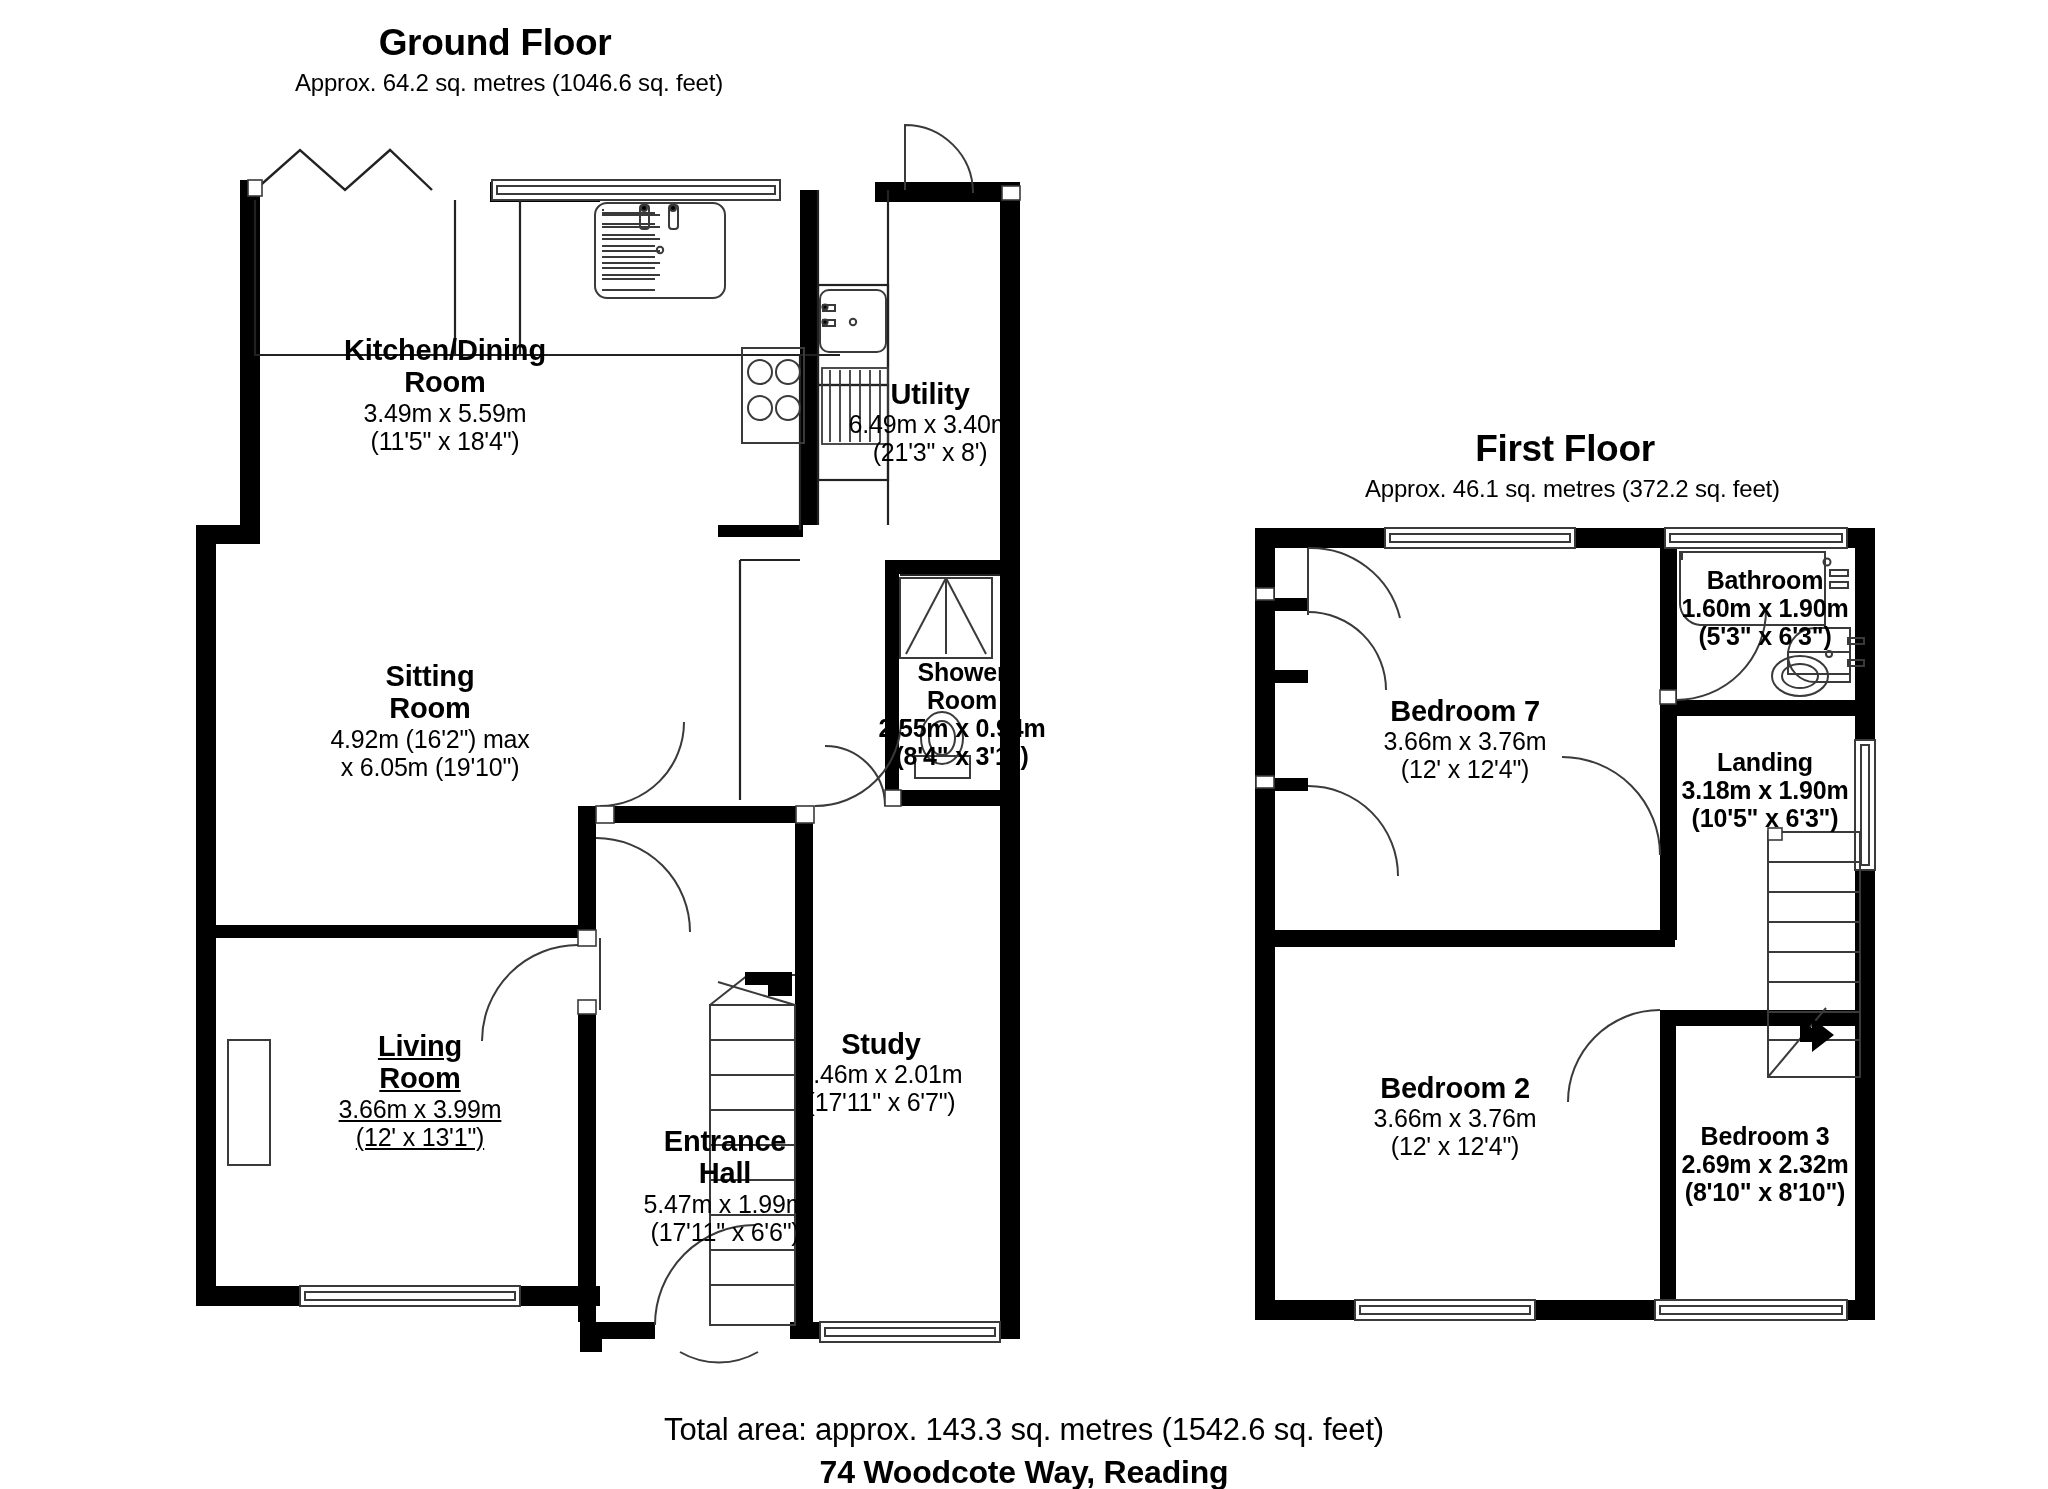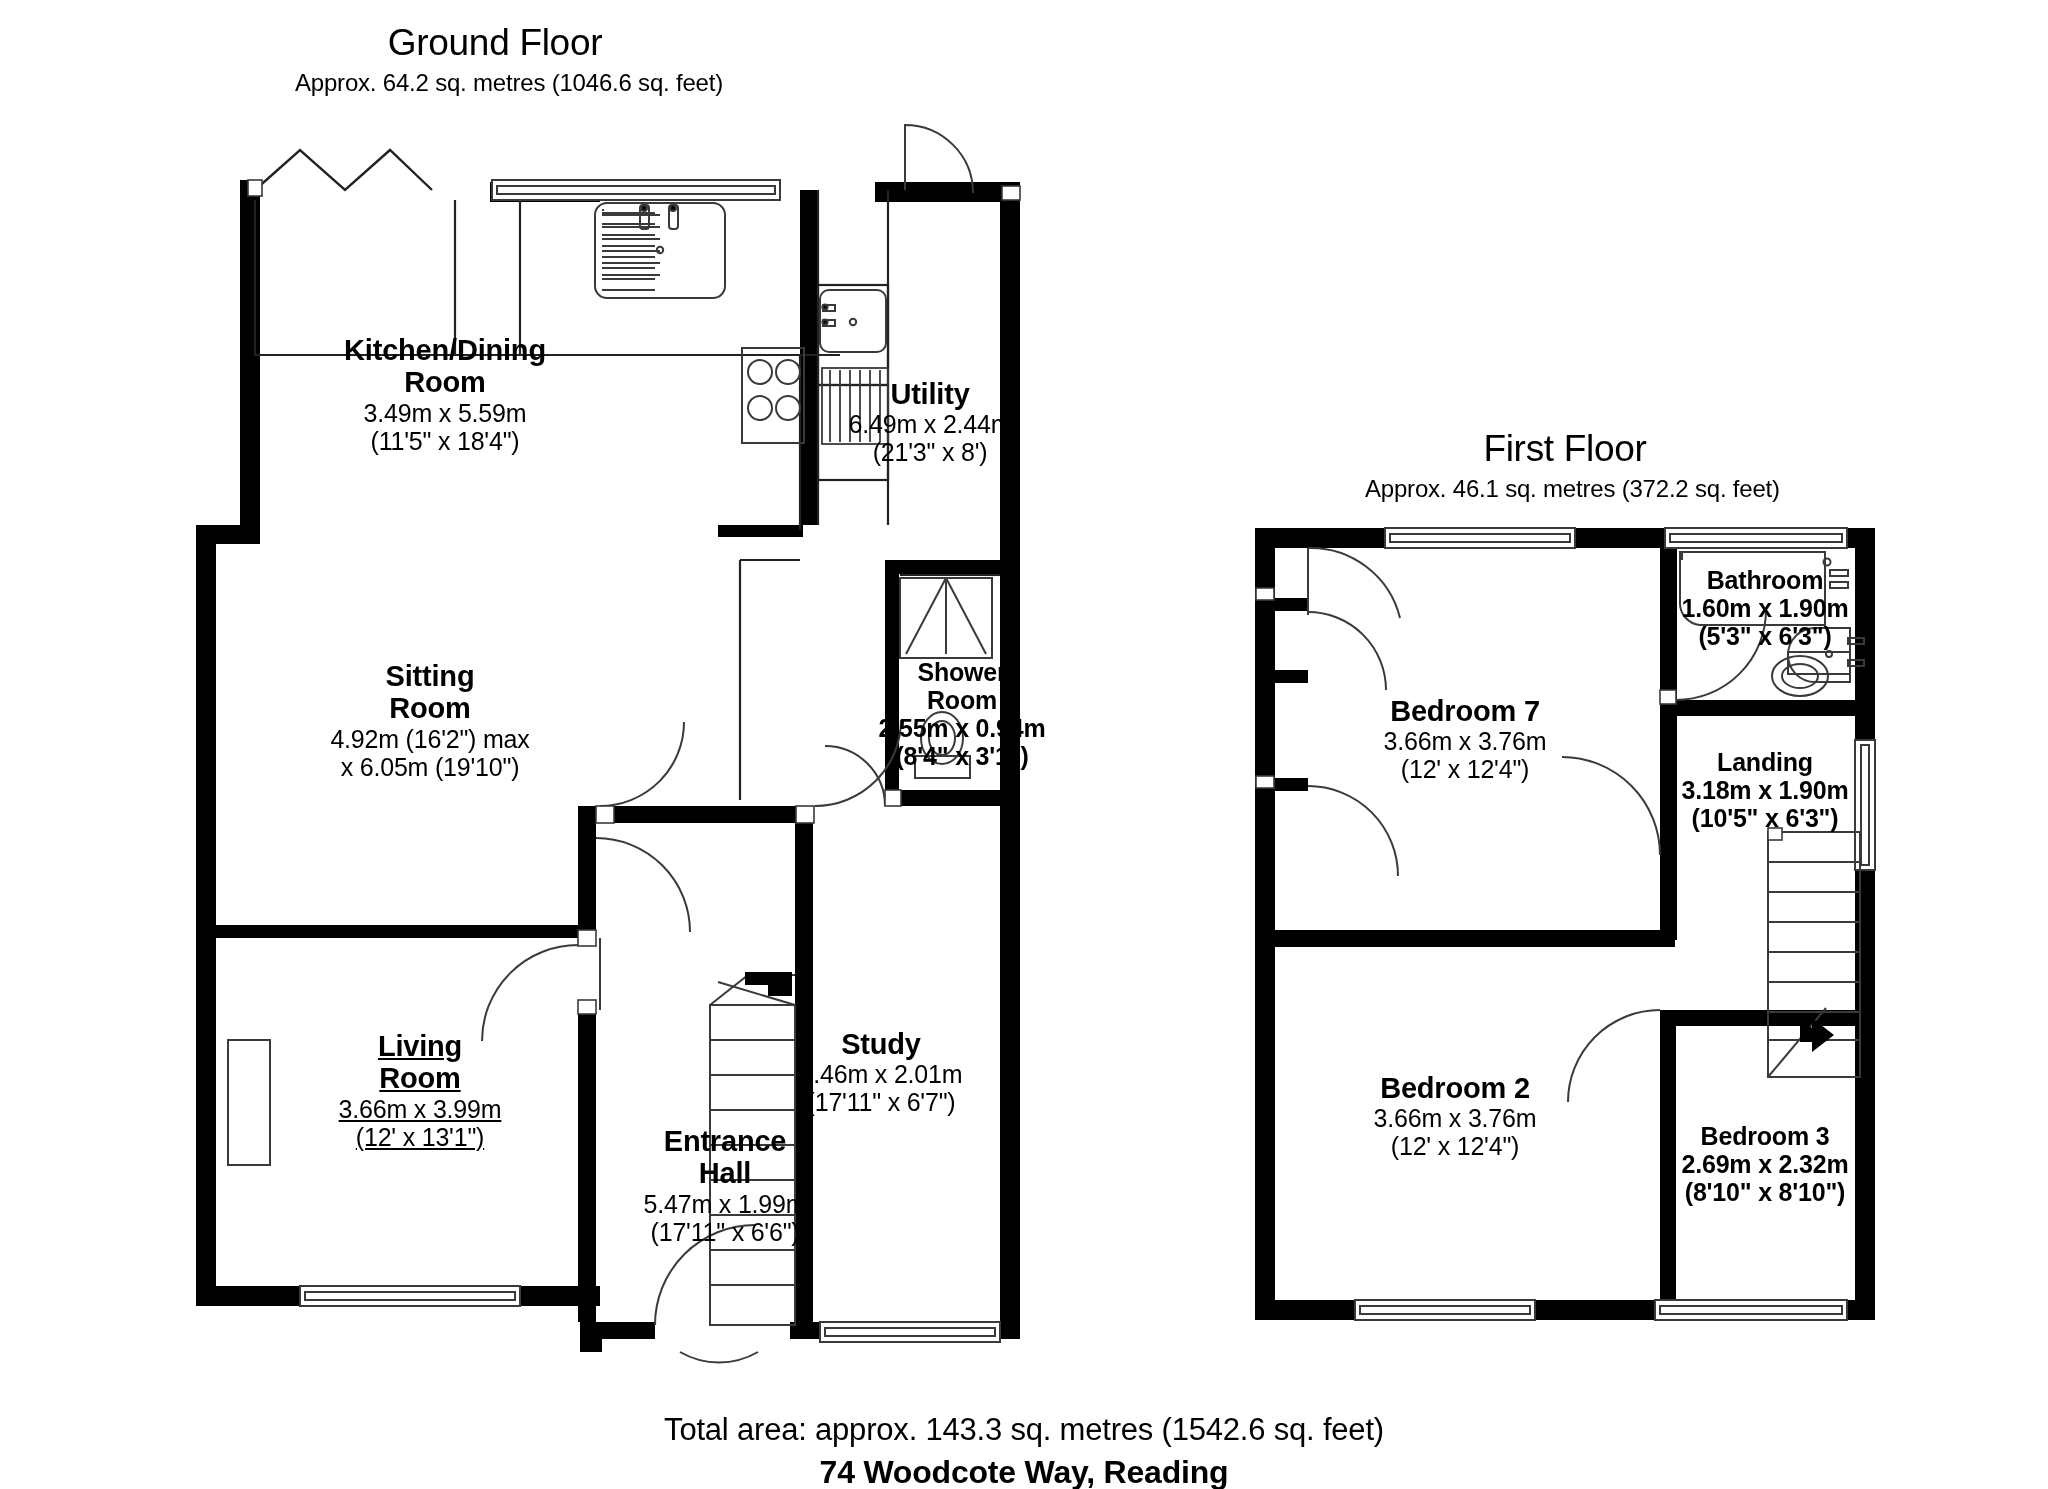--- a/index.html
+++ b/index.html
@@ -56,21 +56,21 @@
     display: block;
   }
   
   .floor-head {
     position: absolute;
     text-align: center;
     white-space: nowrap;
   }
   .floor-head .ftitle {
     display: block;
-    font-weight: normal;
+    font-weight: bold;
     font-size: 37px;
     letter-spacing: -0.3px;
   }
   .floor-head .fsub {
     display: block;
     font-weight: normal;
     font-size: 24px;
     margin-top: 5px;
     letter-spacing: -0.2px;
   }
@@ -441,21 +441,21 @@
 
   <div class="lbl" style="left:255px; top:334px; width:380px;">
     <span class="t1">Kitchen/Dining</span>
     <span class="t1">Room</span>
     <span class="t2">3.49m x 5.59m</span>
     <span class="t3">(11'5" x 18'4")</span>
   </div>
 
   <div class="lbl" style="left:795px; top:378px; width:270px;">
     <span class="t1">Utility</span>
-    <span class="t2">6.49m x 2.44m</span>
+    <span class="t2">6.49m x 3.40m</span>
     <span class="t3">(21'3" x 8')</span>
   </div>
 
   <div class="lbl" style="left:250px; top:660px; width:360px;">
     <span class="t1">Sitting</span>
     <span class="t1">Room</span>
     <span class="t2">4.92m (16'2") max</span>
     <span class="t3">x 6.05m (19'10")</span>
   </div>
 

